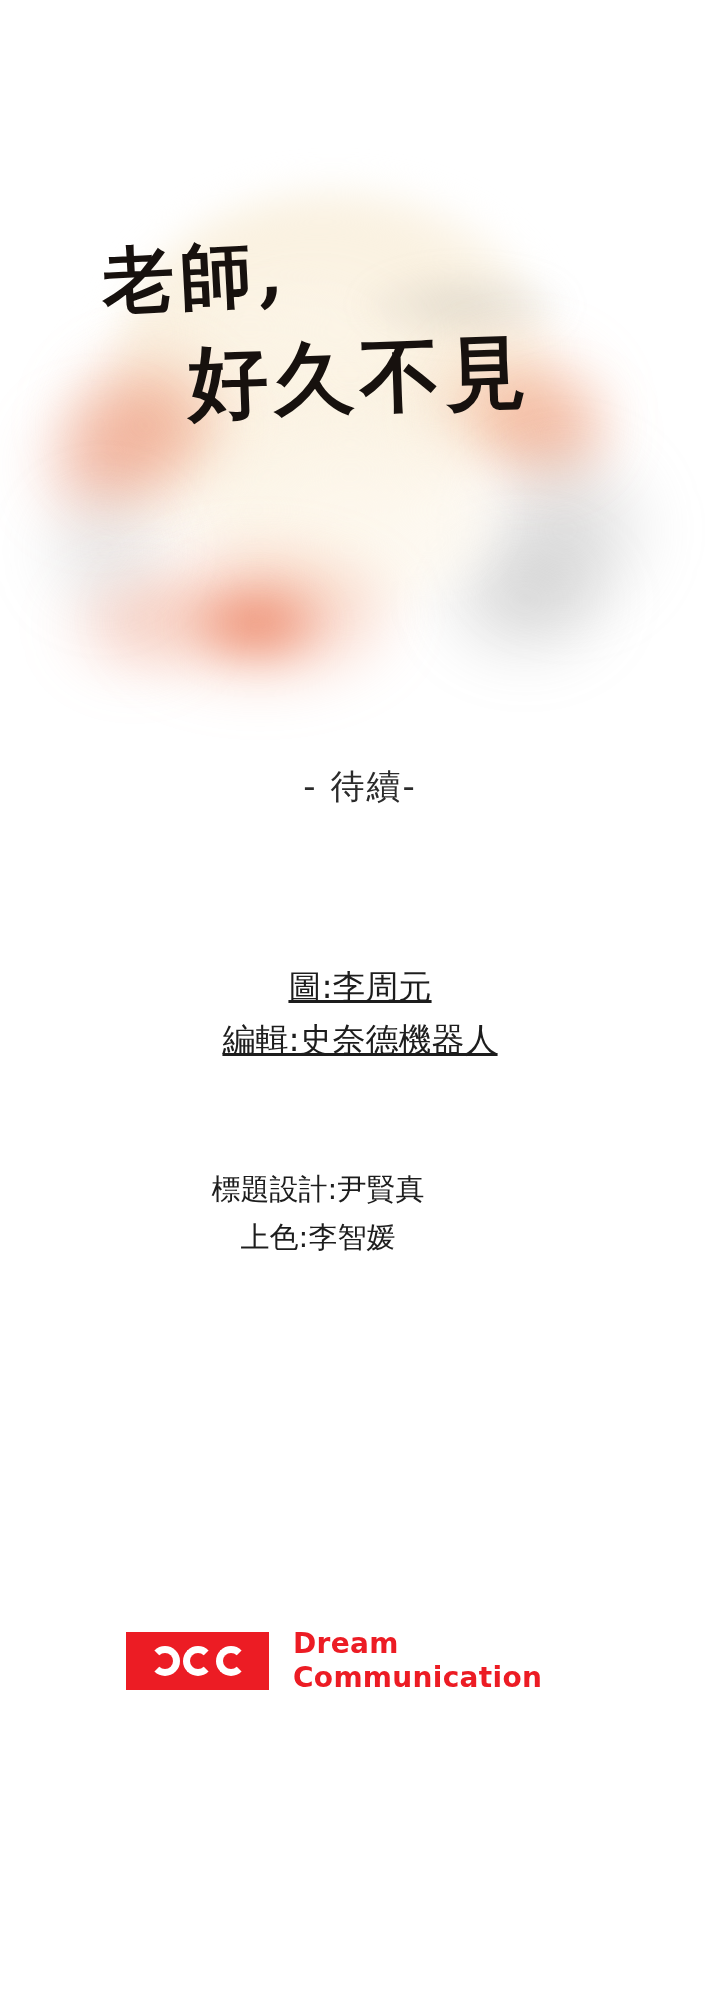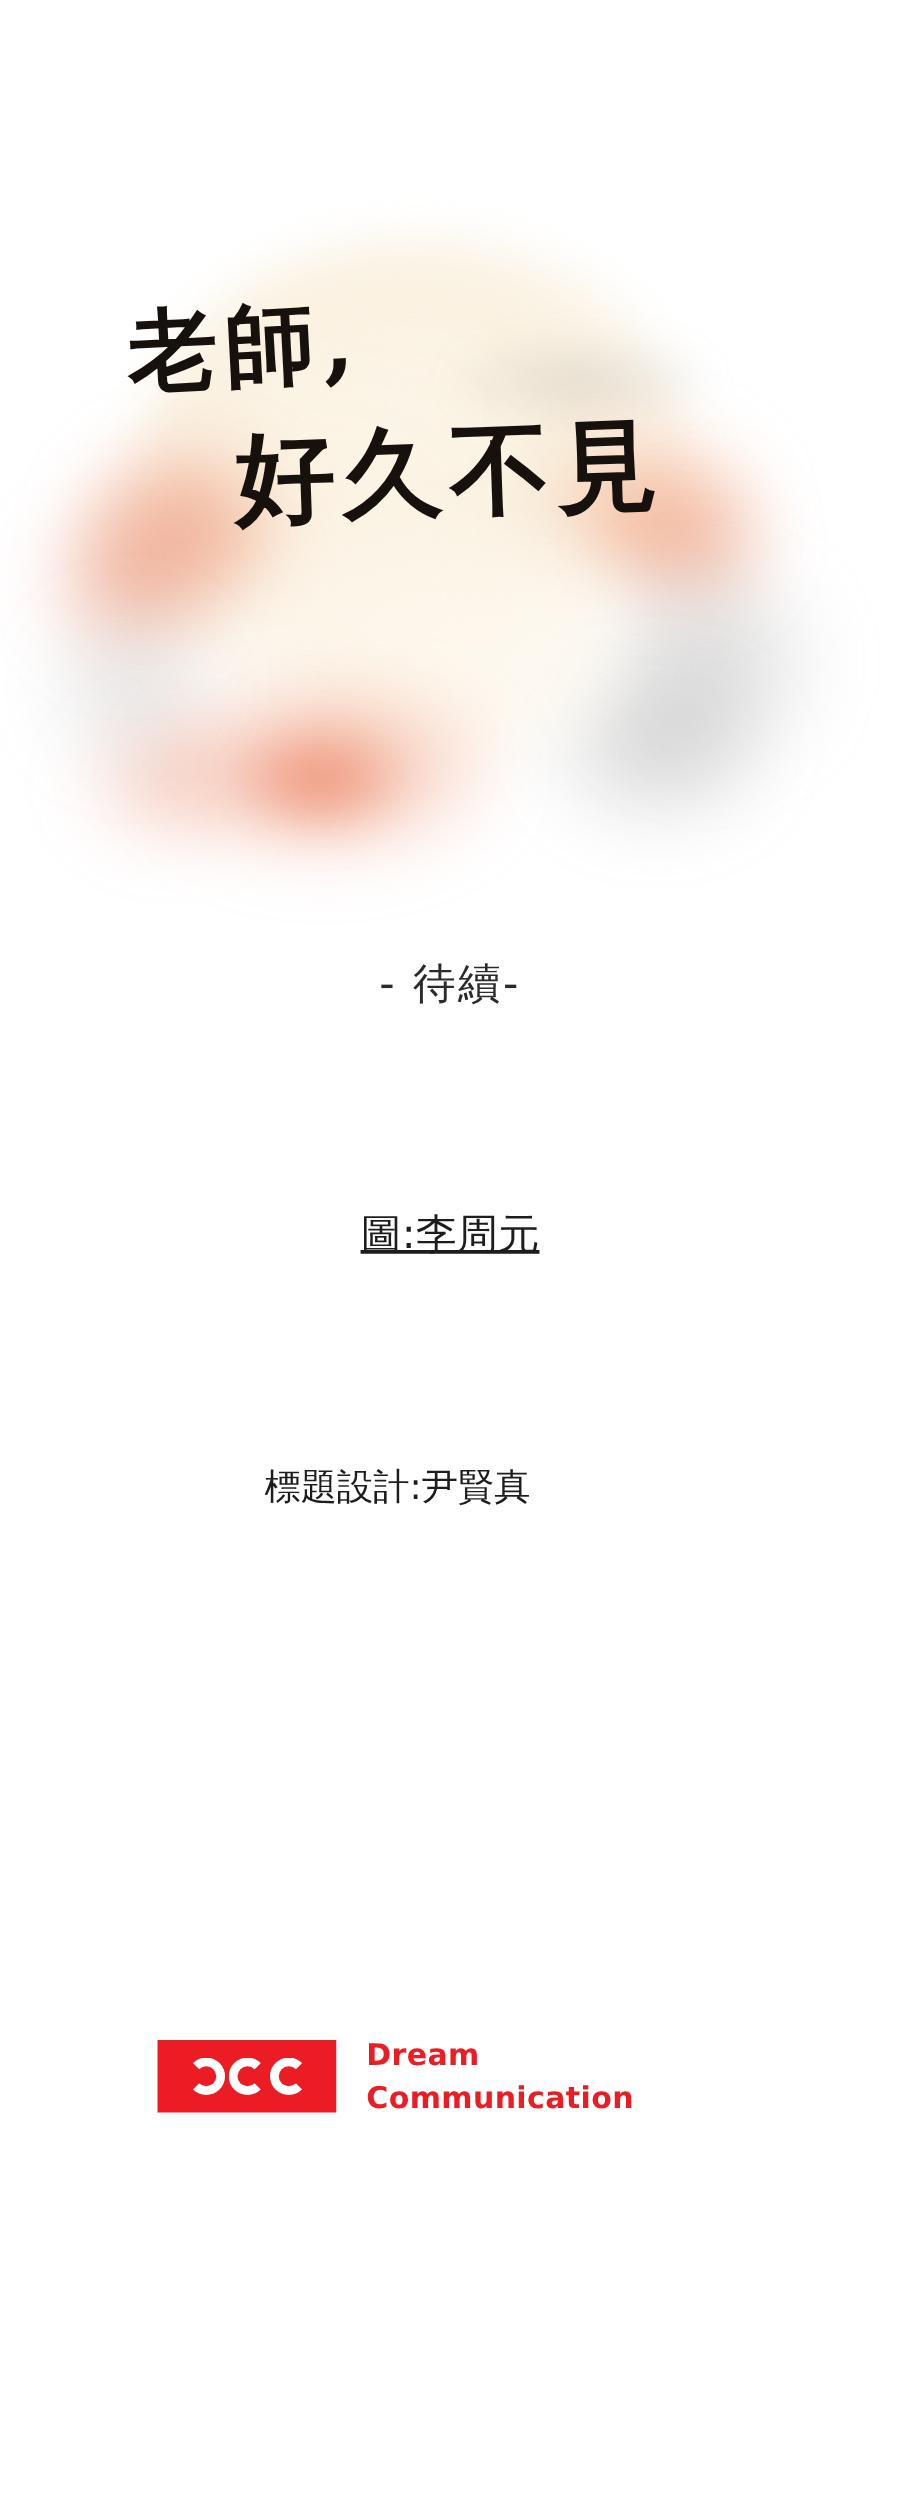--- a/index.html
+++ b/index.html
@@ -208,21 +208,21 @@
     border-left-color: transparent;
   }
   .ring.notch-right {
     border-right-color: transparent;
   }
   .logo-text {
     margin-left: 24px;
     color: #ec1c24;
     font-family: "DejaVu Sans", sans-serif;
     font-weight: 700;
-    font-size: 24px;
+    font-size: 28px;
     line-height: 34px;
     letter-spacing: 0.3px;
   }
 </style>
 </head>
 <body>
 
 <div class="page">
 
   <div class="title-art">
@@ -244,24 +244,26 @@
     <div class="title-text">
       <div class="title-line title-line-1">老師,</div>
       <div class="title-line title-line-2">好久不見</div>
     </div>
   </div>
 
   <div class="tbc">- 待續-</div>
 
   <div class="credits-main">
     <div class="credit-row">圖:李周元</div>
+    <div class="credit-row">編輯:史奈德機器人</div>
   </div>
 
   <div class="credits-sub">
     <div class="credit-row">標題設計:尹賢真</div>
+    <div class="credit-row">上色:李智媛</div>
   </div>
 
   <div class="logo-block">
     <div class="logo-mark">
       <div class="logo-mark-letters">
         <span class="ring notch-left"></span>
         <span class="ring notch-right"></span>
         <span class="ring notch-right"></span>
       </div>
     </div>

